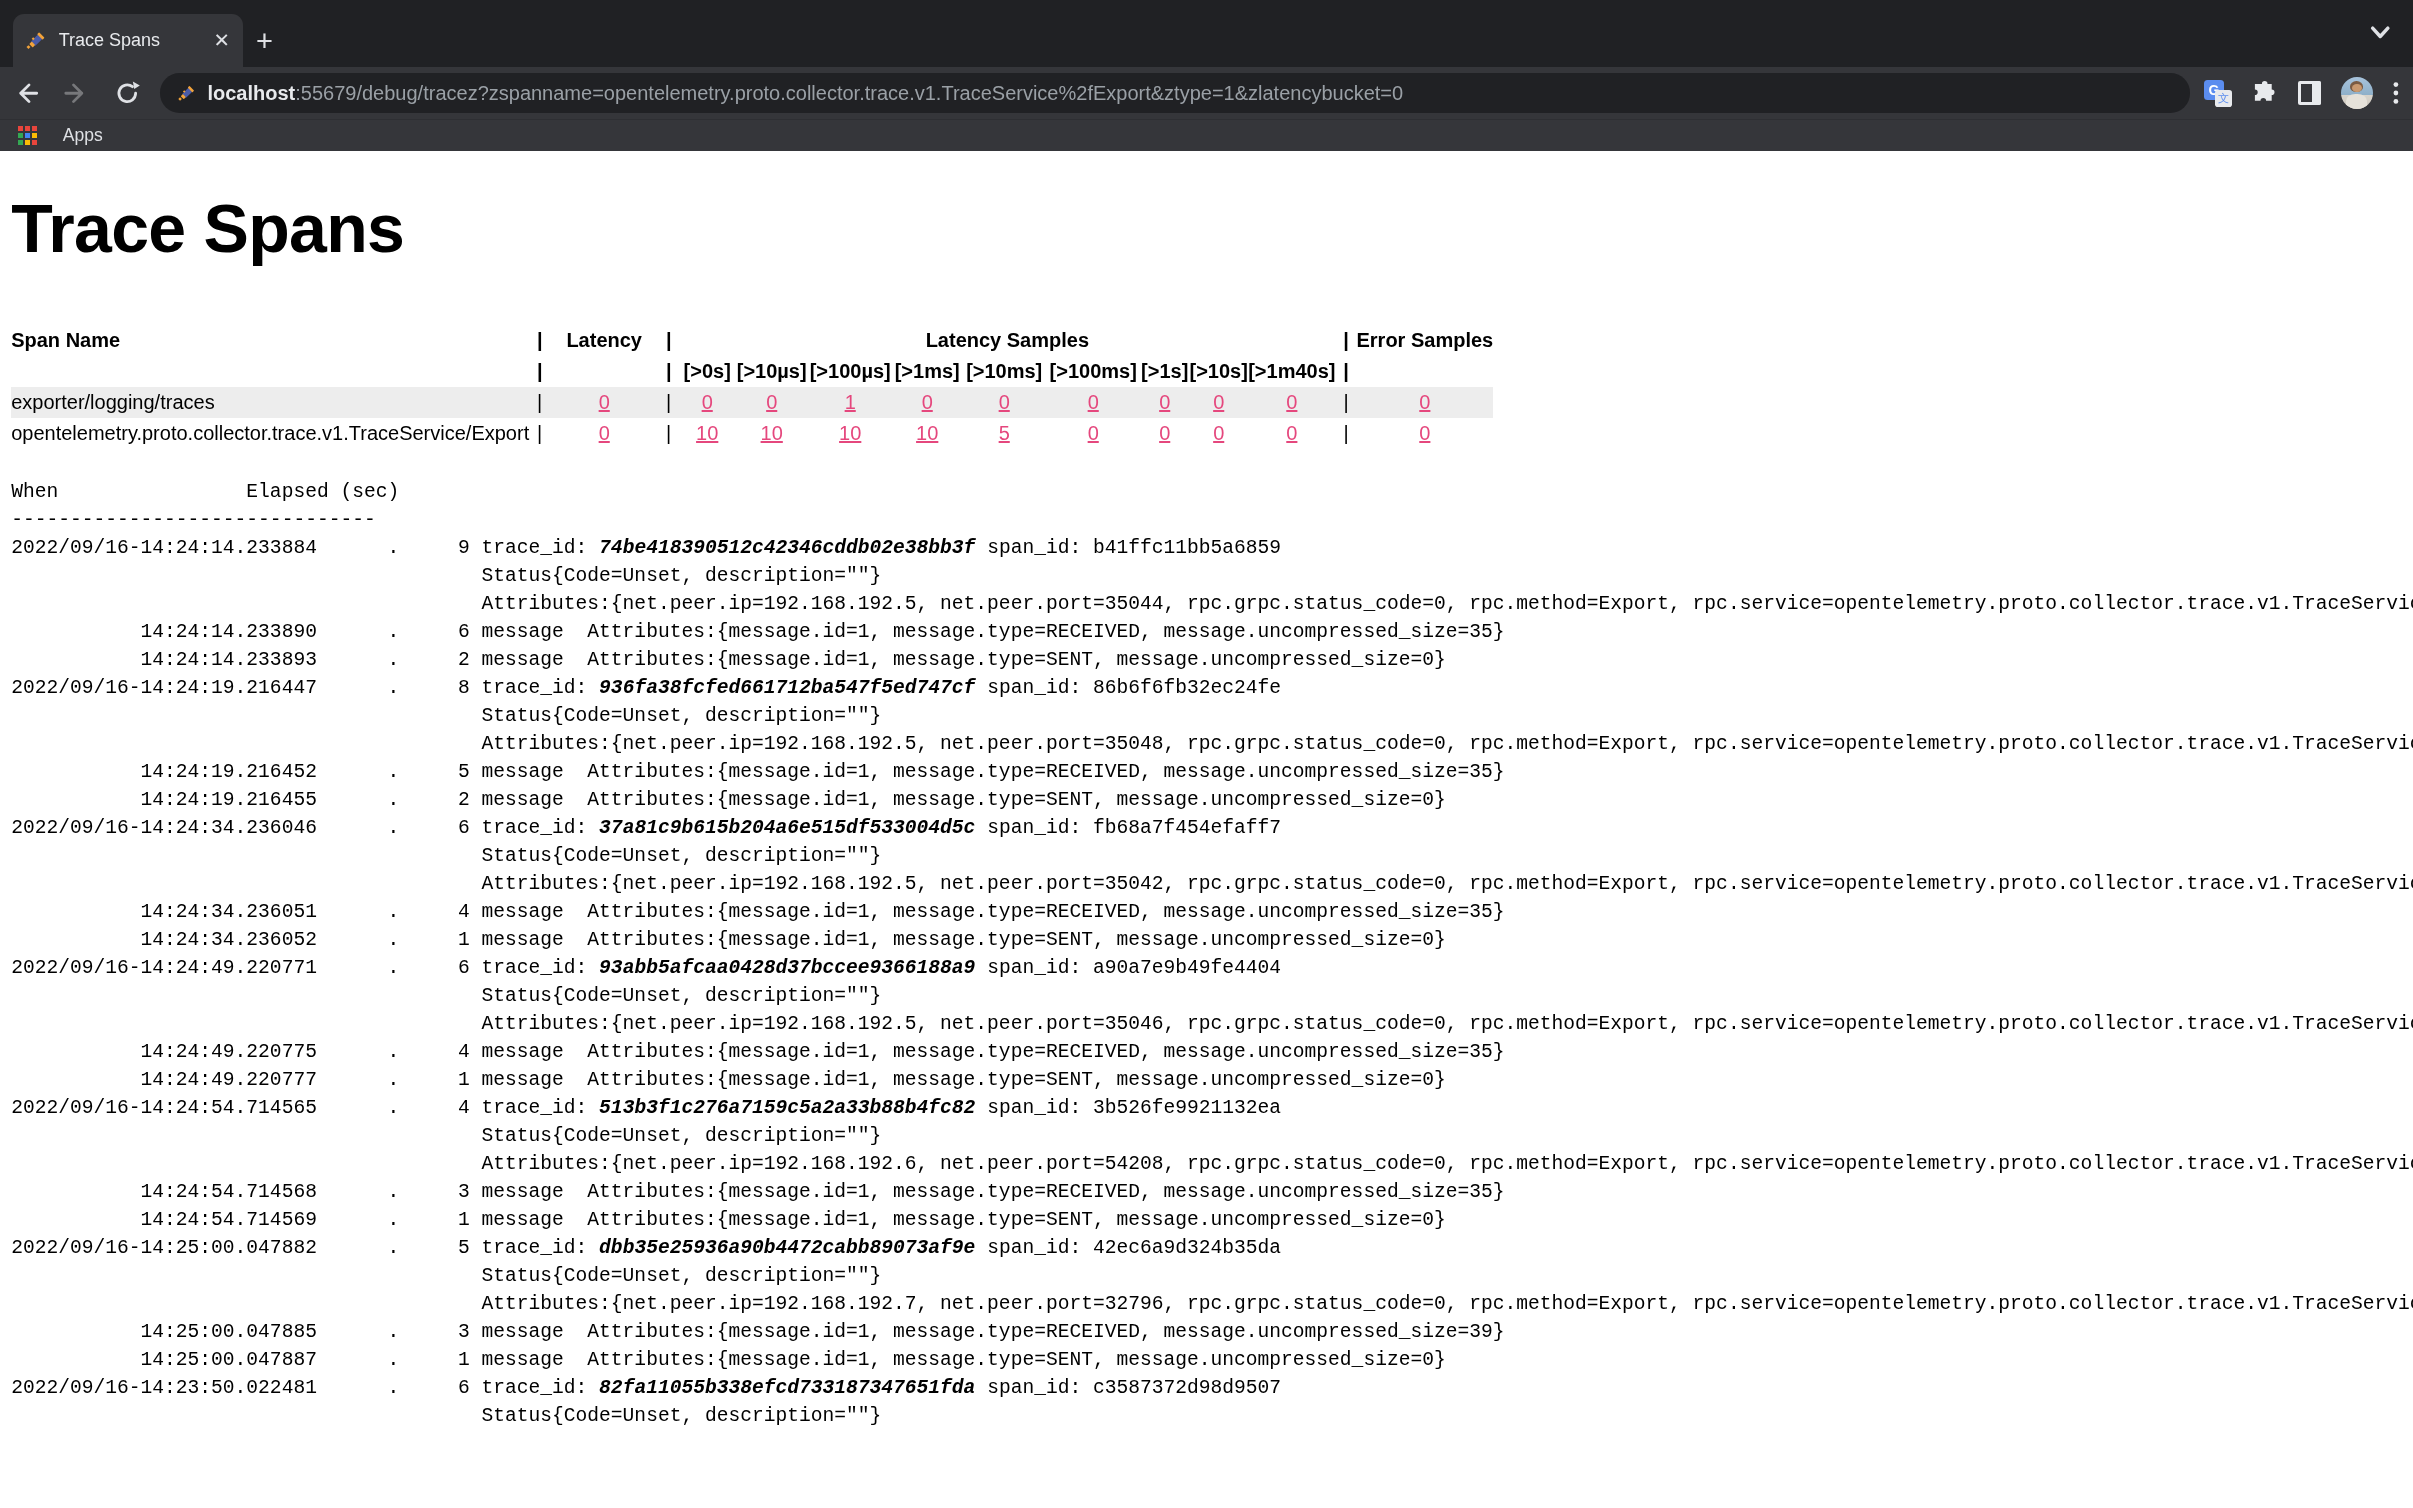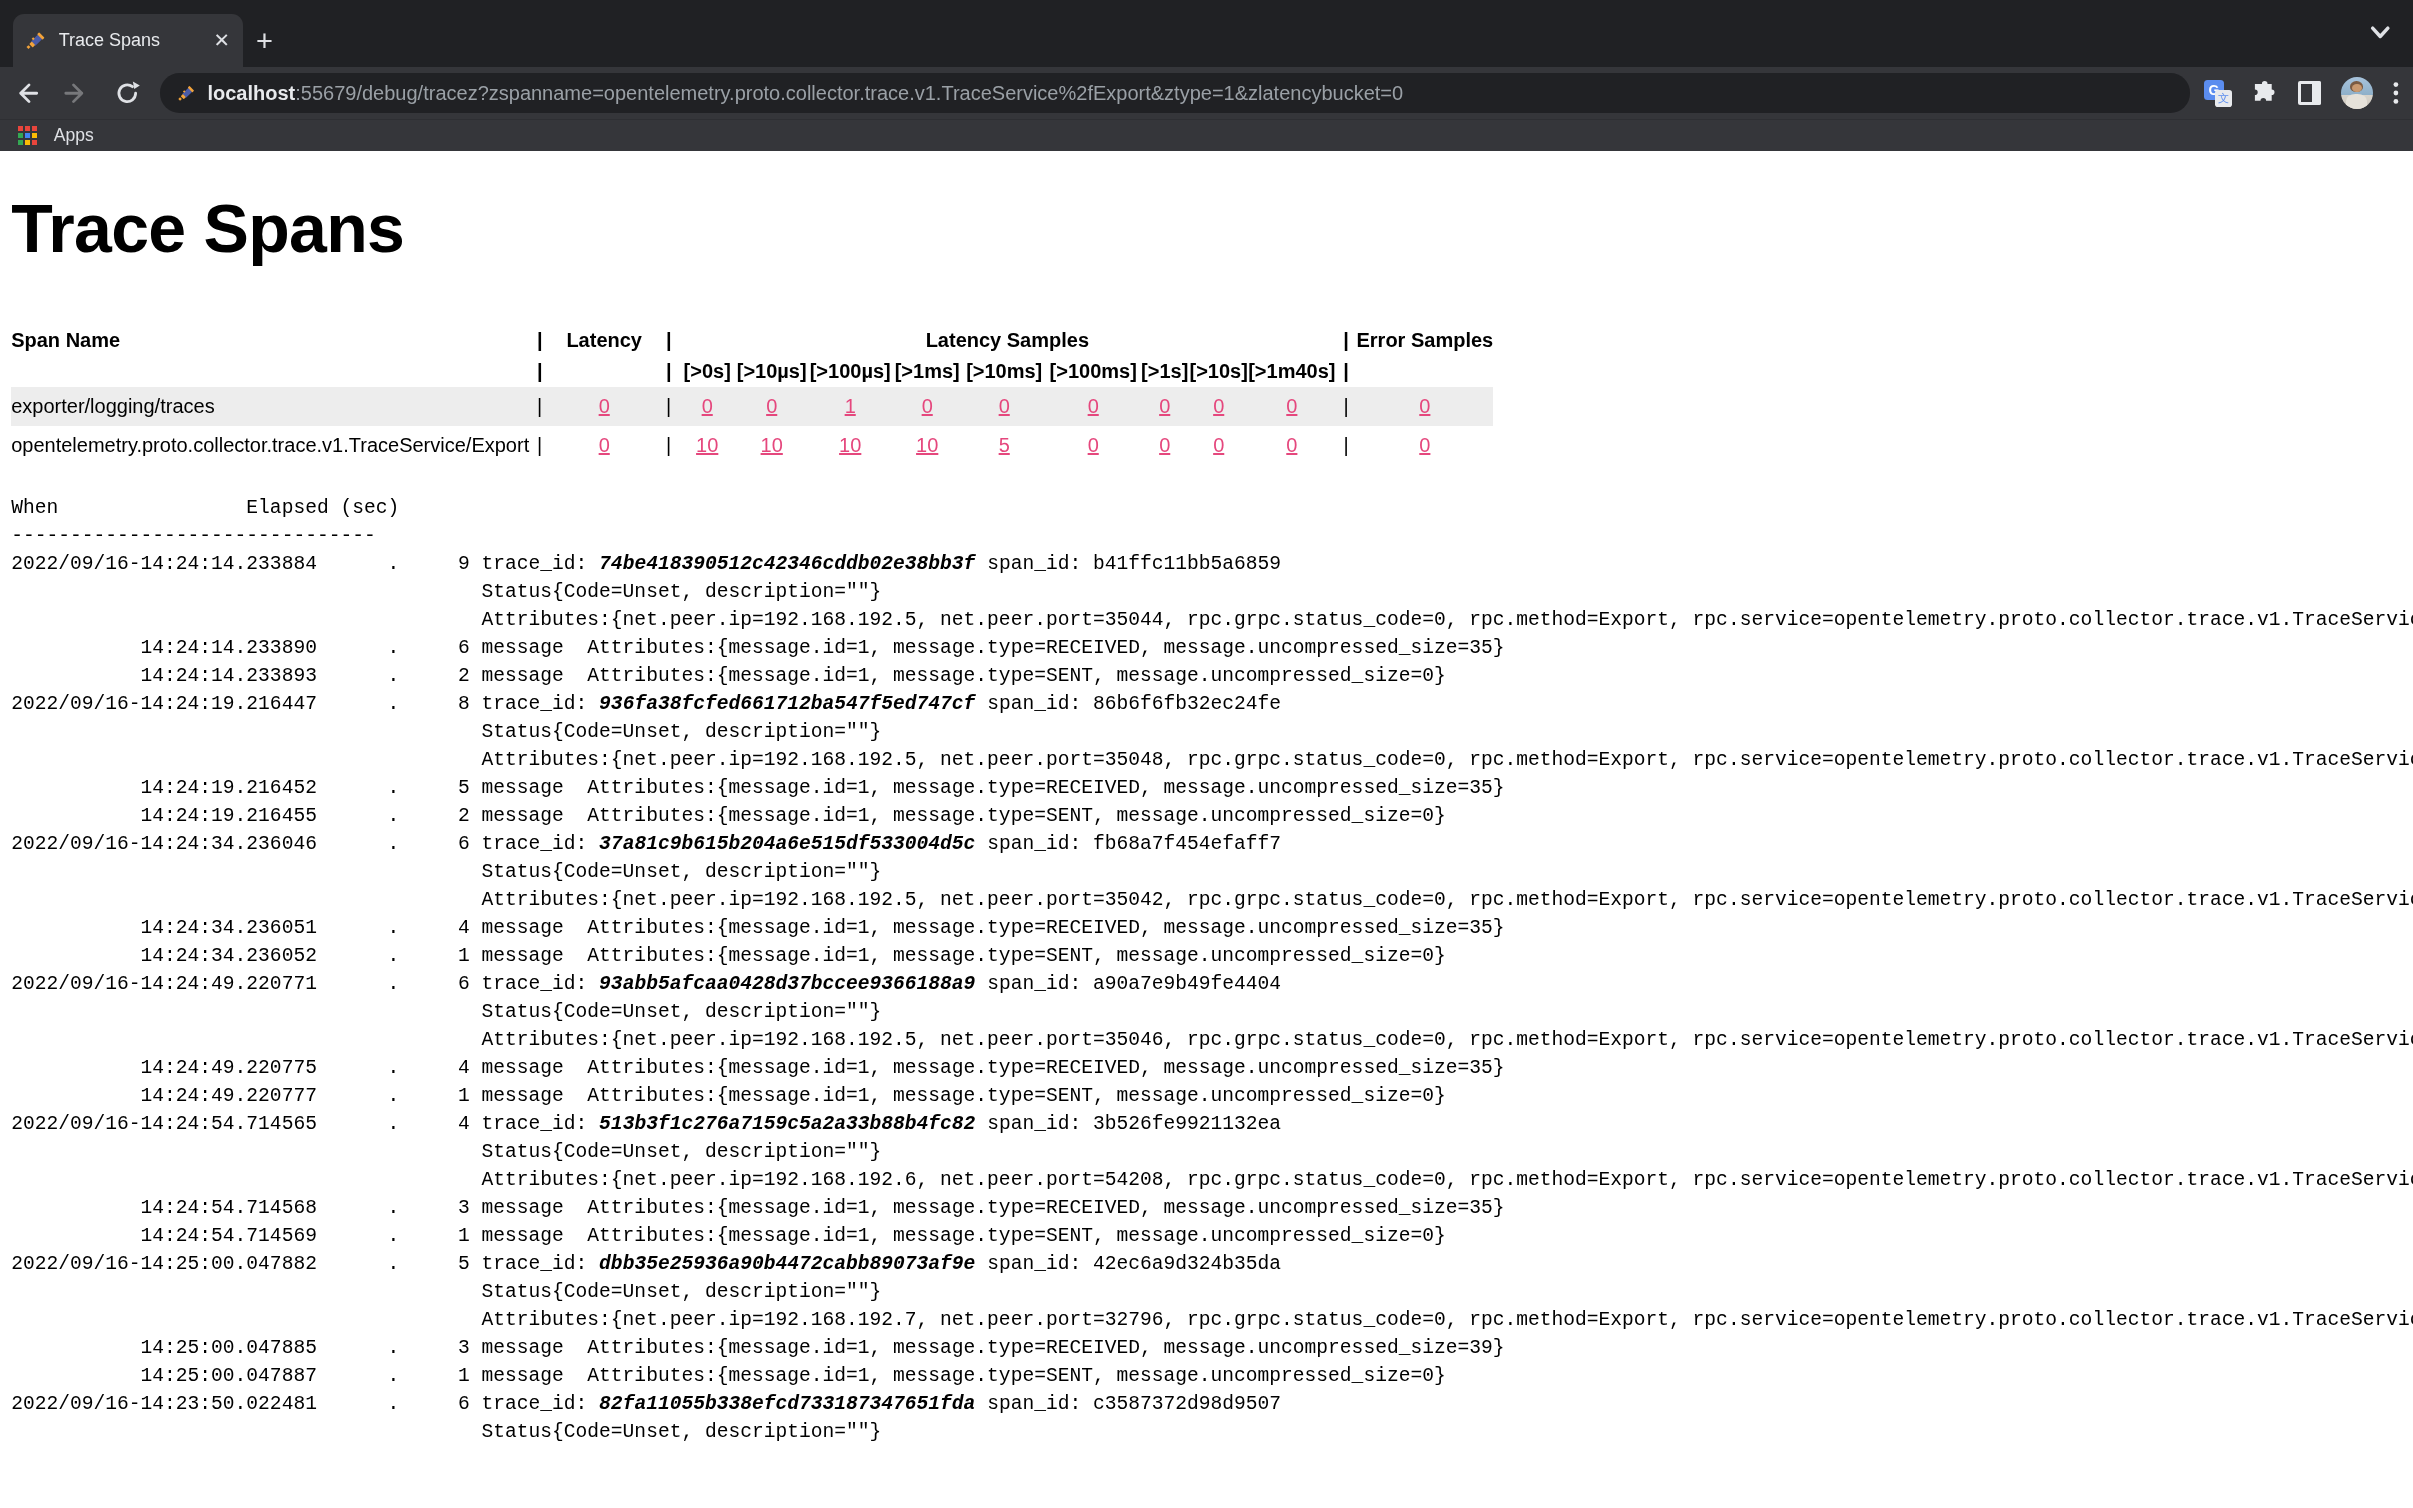--- a/index.html
+++ b/index.html
@@ -19,34 +19,34 @@
   .nav-icons { display: flex; align-items: center; gap: 24px; margin-right: 19.6px; }
   .urlbar { flex: 1; height: 40px; background: #202124; border-radius: 19.6px; display: flex; align-items: center;
             padding: 0 17px; overflow: hidden; margin-right: 14px; }
   .url-text { font-size: 20px; color: #9aa0a6; margin-left: 11.2px; white-space: nowrap; }
   .url-text .host { color: #e8eaed; font-weight: bold; }
   .tb-right { display: flex; align-items: center; gap: 18px; }
 
   #bookmarks { height: 32px; background: #35363a; display: flex; align-items: center; padding: 0 18px; border-top: 1.4px solid #2e2f33; }
   .apps-grid { display: grid; grid-template-columns: repeat(3, 4.9px); grid-template-rows: repeat(3, 4.9px); gap: 2.1px; }
   .apps-grid i { display: block; width: 4.9px; height: 4.9px; }
-  .apps-label { color: #dfe1e5; font-size: 17.5px; margin-left: 17px; }
+  .apps-label { color: #dfe1e5; font-size: 17.5px; margin-left: 26px; }
 
   
   #page { background: #fff; color: #000; padding: 0 0 0 11.2px; }
   h1#page-title { font-size: 68px; font-weight: 700; letter-spacing: -0.7px; padding-top: 38px; }
 
   table#latency-table { border-collapse: collapse; margin-top: 59px; table-layout: fixed; font-size: 20px; }
   #latency-table th { font-weight: bold; }
   #latency-table td, #latency-table th { padding: 0; white-space: nowrap; text-align: center; vertical-align: middle; margin-top: 22px; }
   #latency-table .c-name { text-align: left; }
   #latency-table tr.hdr1 { height: 29px; }
   #latency-table tr.hdr2 { height: 32px; vertical-align: bottom; }
   #latency-table tr.hdr2 th { vertical-align: bottom; padding-bottom: 4.2px; }
-  #latency-table tr.datarow { height: 39px; }
+  #latency-table tr.datarow { height: 31px; }
   #latency-table tr.hl { background: #ededed; }
   #latency-table a { text-decoration: underline; }
 
   .bold-line { font-size: 20px; font-weight: bold; margin-top: 9.8px; }
   .req-count { font-size: 20px; margin-top: 34px; }
 
   pre#requests-listing { font-family: "Liberation Mono", monospace; font-size: 19.6px; line-height: 28px;
                          margin-top: 29px; white-space: pre; overflow: hidden; }
   pre#requests-listing b { font-weight: bold; font-style: italic; }
 

